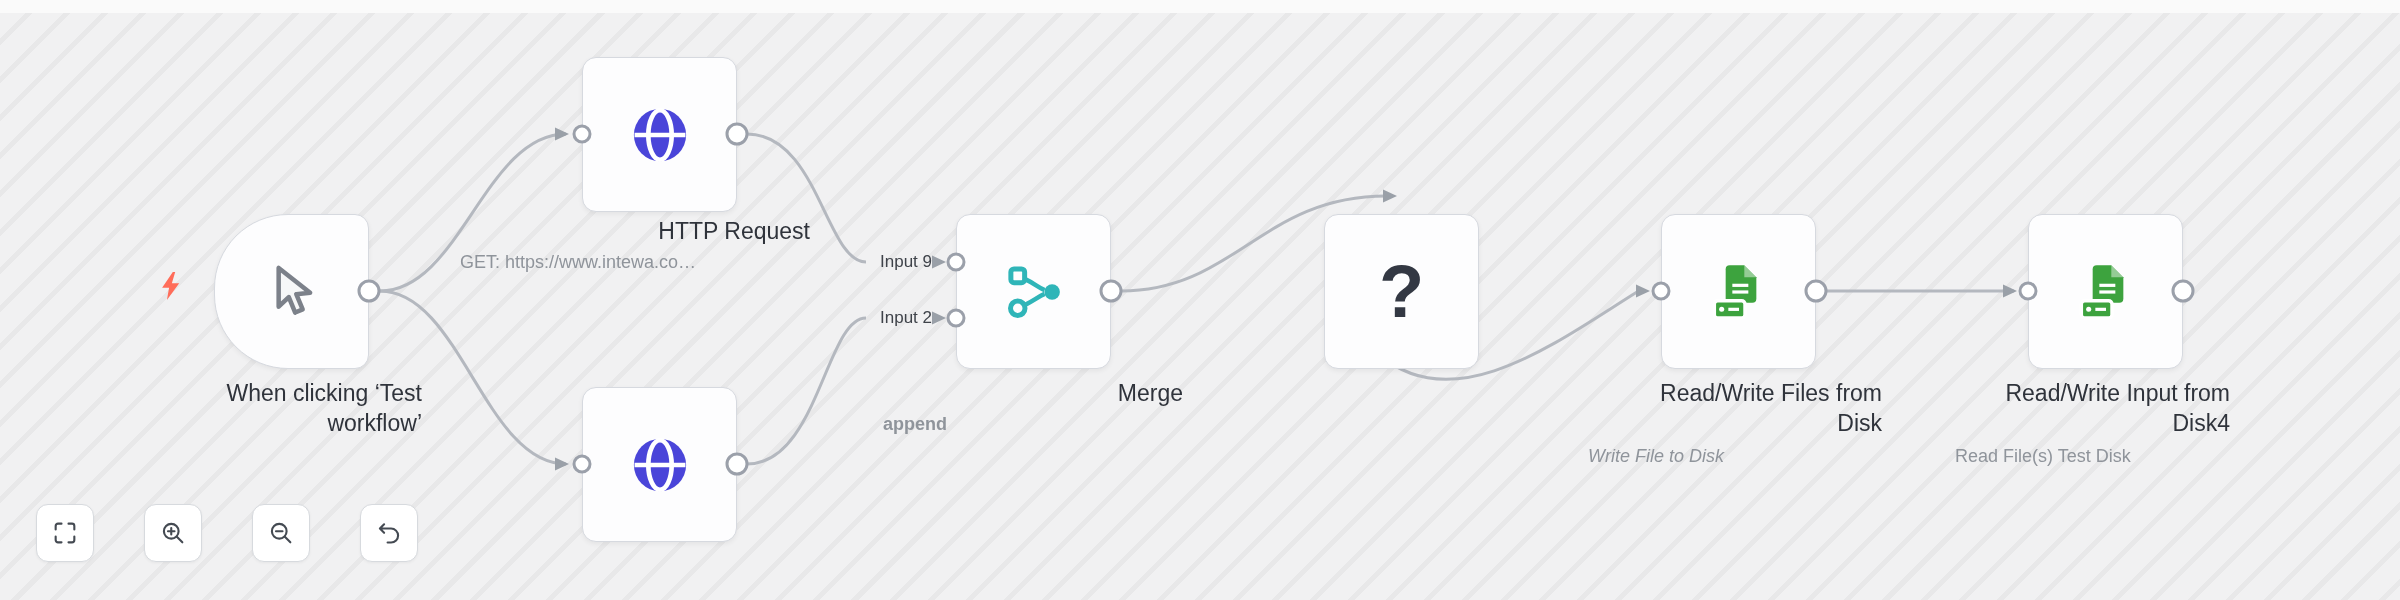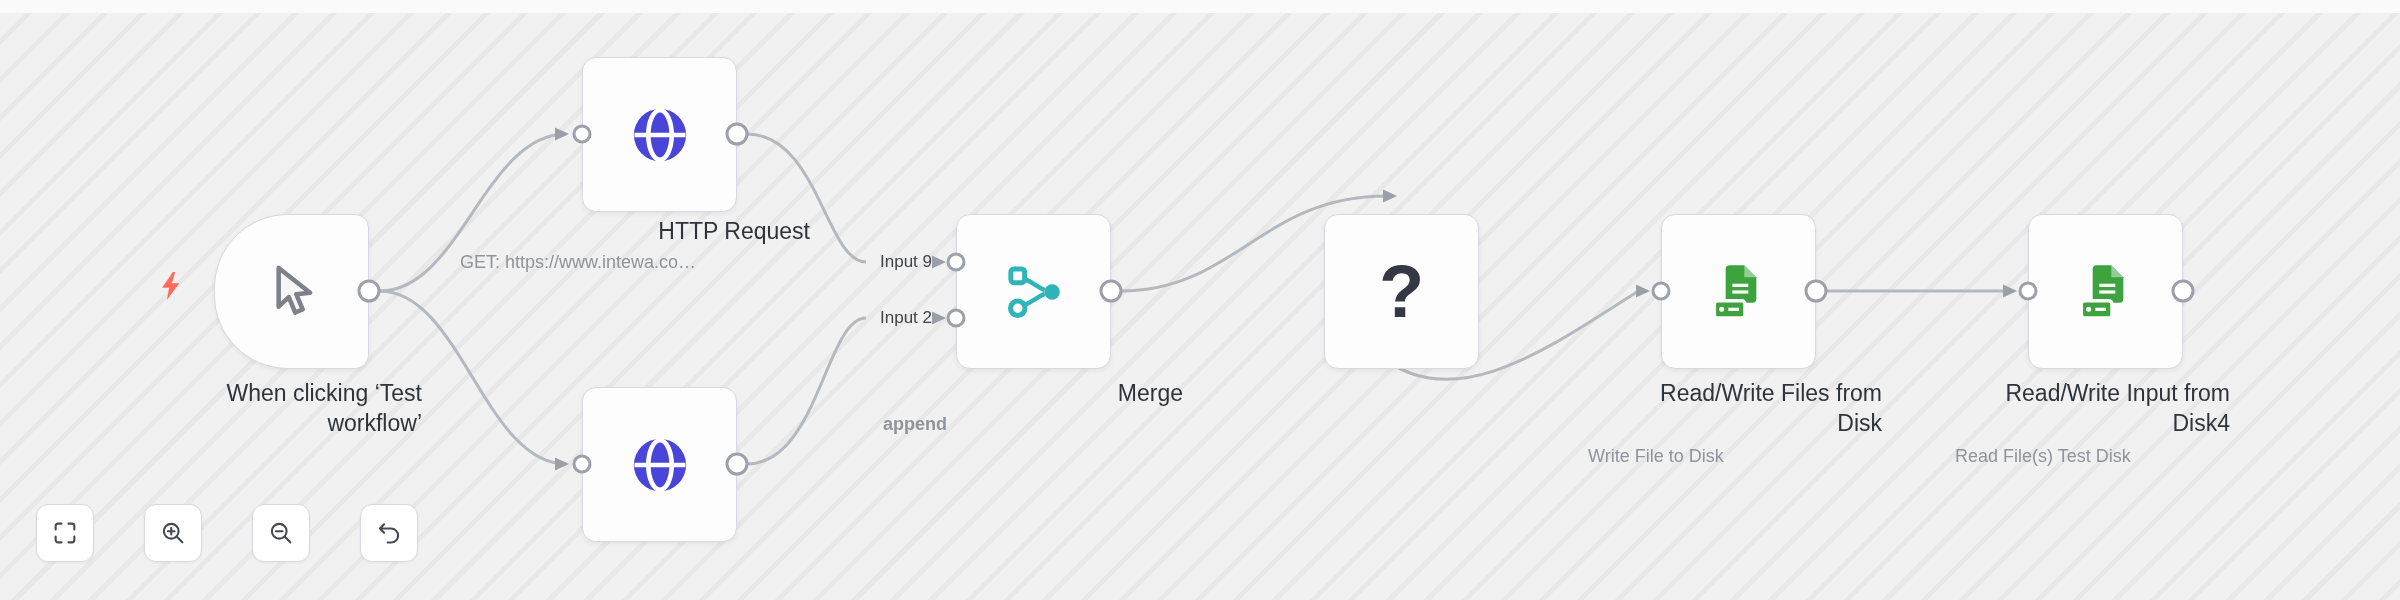--- a/index.html
+++ b/index.html
@@ -133,21 +133,21 @@
       <line x1="16" y1="37" x2="24" y2="37" stroke="#ffffff" stroke-width="2.4"></line>
     </svg>
   </div>
 
   <div class="nlabel" style="left:172px;top:378px;width:250px;">When clicking ‘Test workflow’</div>
   <div class="nlabel" style="left:510px;top:216px;width:300px;">HTTP Request</div>
   <div class="nsub" style="left:460px;top:250px;width:400px;">GET: https://www.intewa.co…</div>
   <div class="nlabel" style="left:883px;top:378px;width:300px;">Merge</div>
   <div class="nsub" style="left:883px;top:412px;width:300px;font-weight:bold;">append</div>
   <div class="nlabel" style="left:1613px;top:378px;width:250px;margin-left:19px;">Read/Write Files from Disk</div>
-  <div class="nsub" style="left:1588px;top:444px;width:300px;">Write File to Disk</div>
+  <div class="nsub" style="left:1588px;top:444px;width:300px;font-style:italic;">Write File to Disk</div>
   <div class="nlabel" style="left:1980px;top:378px;width:250px;">Read/Write Input from Disk4</div>
   <div class="nsub" style="left:1955px;top:444px;width:300px;">Read File(s) Test Disk</div>
 
   <div class="inlabel" style="left:832px;top:252px;">Input 9</div>
   <div class="inlabel" style="left:832px;top:308px;">Input 2</div>
 
   <svg class="ports" width="2400" height="600">
     <g fill="#ffffff" stroke="#9ba0aa" stroke-width="3">
       <circle cx="369" cy="291" r="10"></circle>
       <circle cx="582" cy="134" r="8"></circle>

